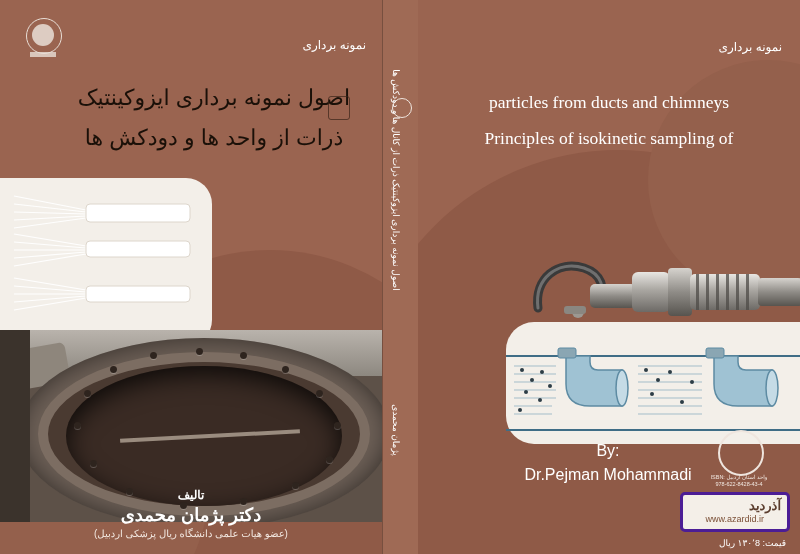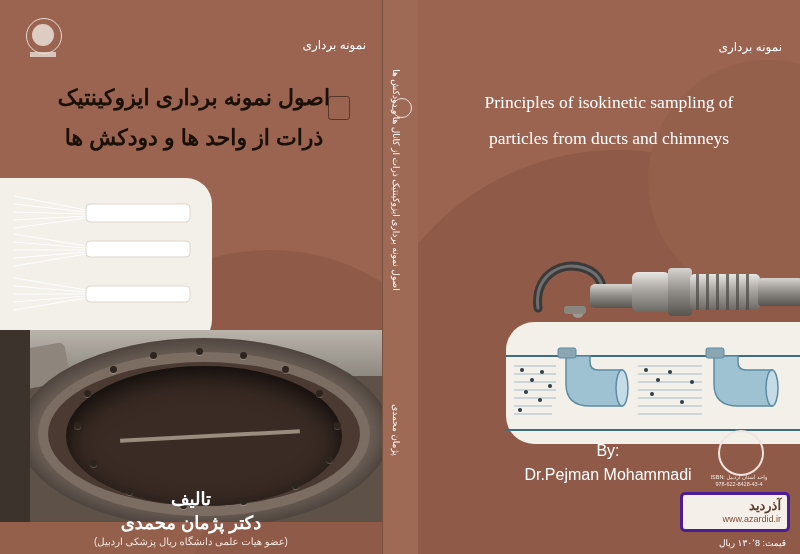--- a/index.html
+++ b/index.html
@@ -185,21 +185,21 @@
   .author-block {
     position: absolute;
     left: 0;
     top: 488px;
     width: 382px;
     text-align: center;
     color: #1d1410;
     direction: rtl;
   }
   .author-label {
-    font-size: 18px;
+    font-size: 12px;
     font-weight: bold;
     color: #fff;
     margin-bottom: 2px;
   }
   .author-name {
     font-size: 18px;
     font-weight: bold;
     color: #fff;
     margin-bottom: 2px;
   }
@@ -386,44 +386,44 @@
     position: absolute;
     right: 6px;
     top: 3px;
     font-size: 13px;
     font-weight: bold;
     color: #5a3c2c;
     direction: rtl;
   }
   .azardid-url {
     position: absolute;
-    right: 6px;
+    right: 23px;
     top: 19px;
     font-size: 9px;
     color: #7a4f36;
   }
   .price-line {
     position: absolute;
     right: 14px;
     bottom: 6px;
     color: #ffffff;
     font-size: 9px;
     direction: rtl;
   }
 
   
   .title-fa {
     position: absolute;
-    left: 44px;
+    left: 64px;
     top: 78px;
     width: 300px;
     text-align: center;
     color: #1a1008;
     direction: rtl;
-    font-weight: bold;
+    font-weight: normal;
     font-size: 22px;
     line-height: 40px;
   }
   .fa-seal {
     position: absolute;
     left: 328px;
     top: 96px;
     width: 20px;
     height: 22px;
     border: 1px solid #3a2418;
@@ -516,22 +516,22 @@
     <div class="spine-author">پژمان محمدی</div>
   </div>
 
   <div class="front-cover">
     <div class="front-circle-big"></div>
     <div class="front-circle-small"></div>
 
     <div class="front-top-label">نمونه برداری</div>
 
     <div class="title-en">
+      <div>particles from ducts and chimneys</div>
       <div>Principles of isokinetic sampling of</div>
-      <div>particles from ducts and chimneys</div>
     </div>
 
     <svg class="probe-photo" viewBox="0 0 280 96" xmlns="http://www.w3.org/2000/svg">
       <defs>
         <linearGradient id="metal" x1="0" y1="0" x2="0" y2="1">
           <stop offset="0%" stop-color="#e8e6e2"></stop>
           <stop offset="45%" stop-color="#a9a6a1"></stop>
           <stop offset="100%" stop-color="#6d6a66"></stop>
         </linearGradient>
         <linearGradient id="metal2" x1="0" y1="0" x2="0" y2="1">

